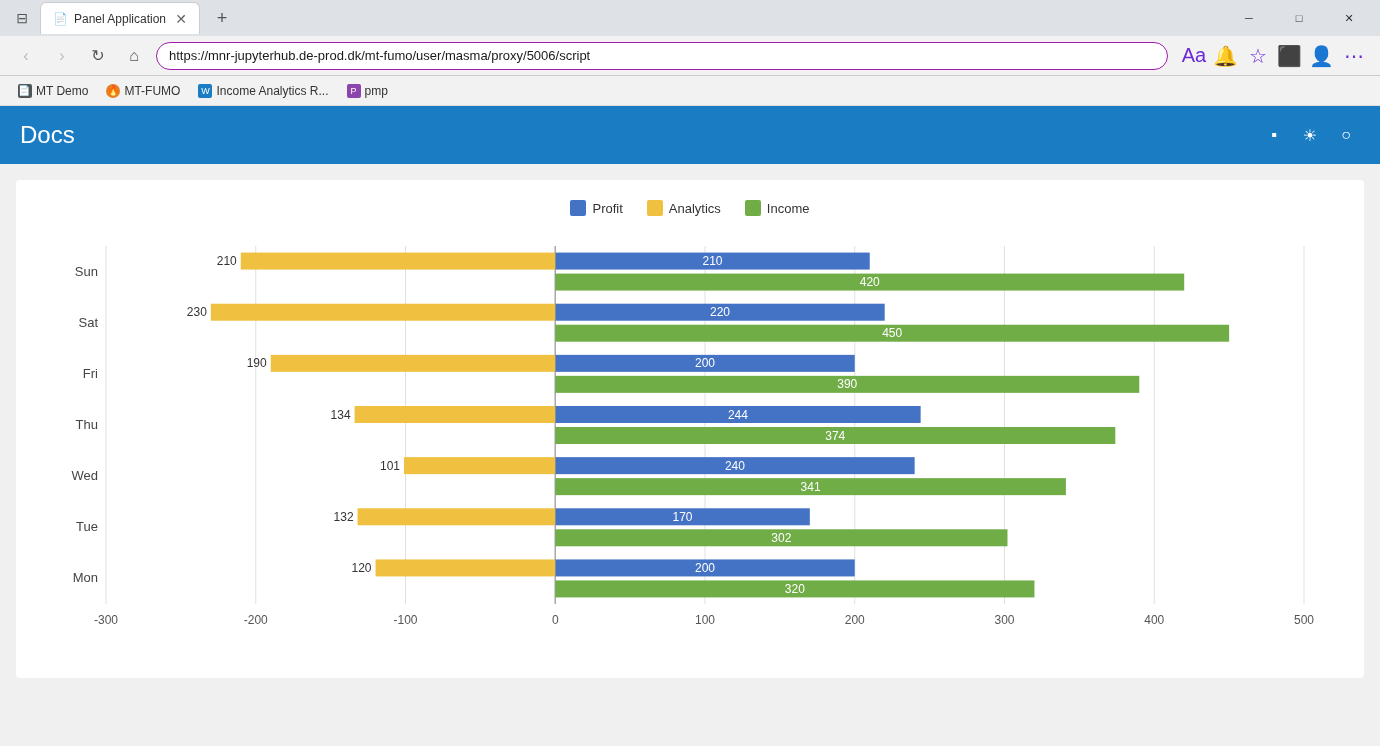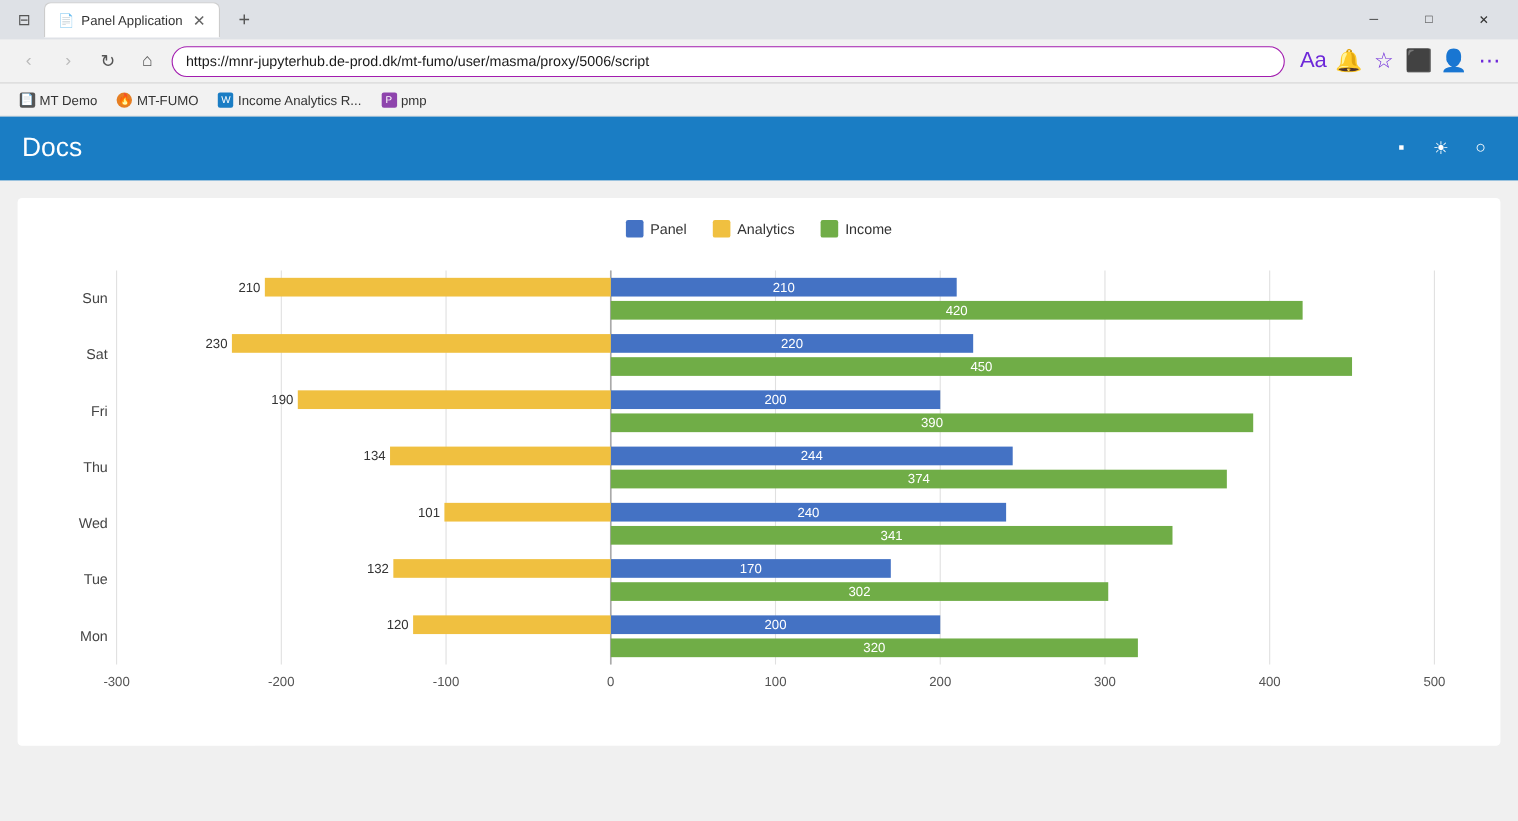--- a/index.html
+++ b/index.html
@@ -155,21 +155,21 @@
     <button class="header-icon-btn">☀</button>
     <button class="header-icon-btn">○</button>
   </div>
 </div>
 
 <div class="chart-container">
 
   <div class="legend">
     <div class="legend-item">
       <div class="legend-color" style="background:#4472c4;"></div>
-      <span>Panel</span>
+      <span>Profit</span>
     </div>
     <div class="legend-item">
       <div class="legend-color" style="background:#f0c040;"></div>
       <span>Analytics</span>
     </div>
     <div class="legend-item">
       <div class="legend-color" style="background:#70ad47;"></div>
       <span>Income</span>
     </div>
   </div>

